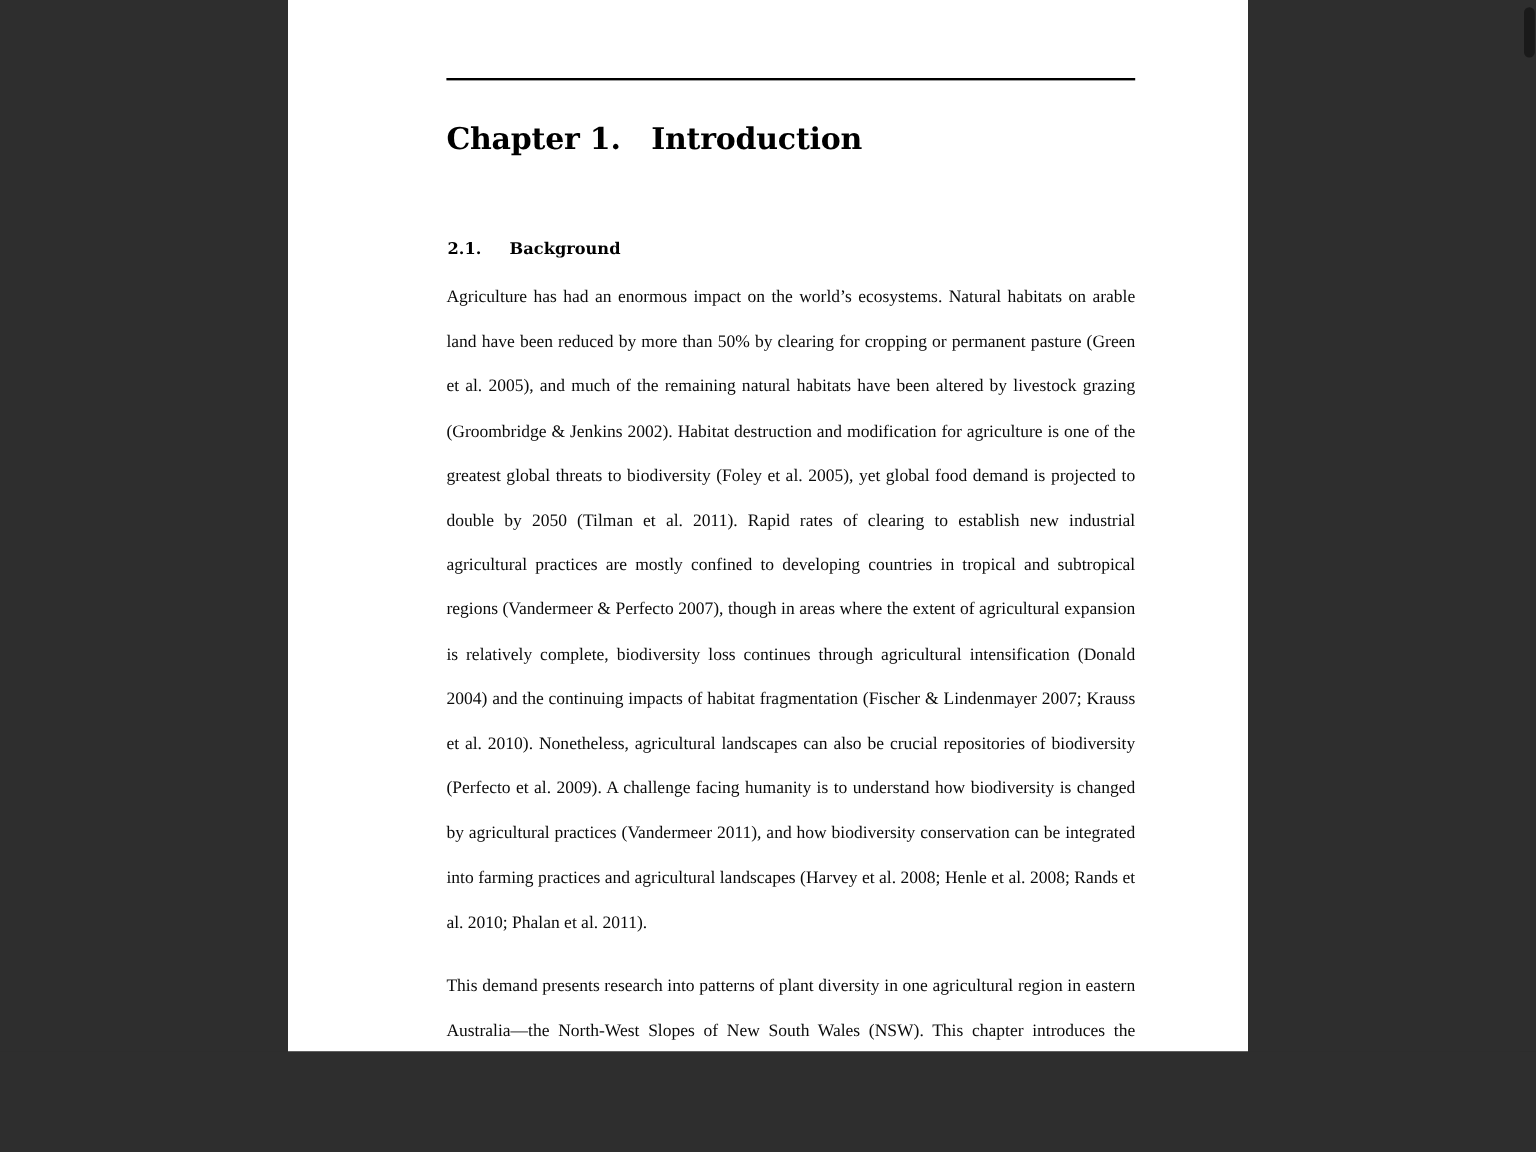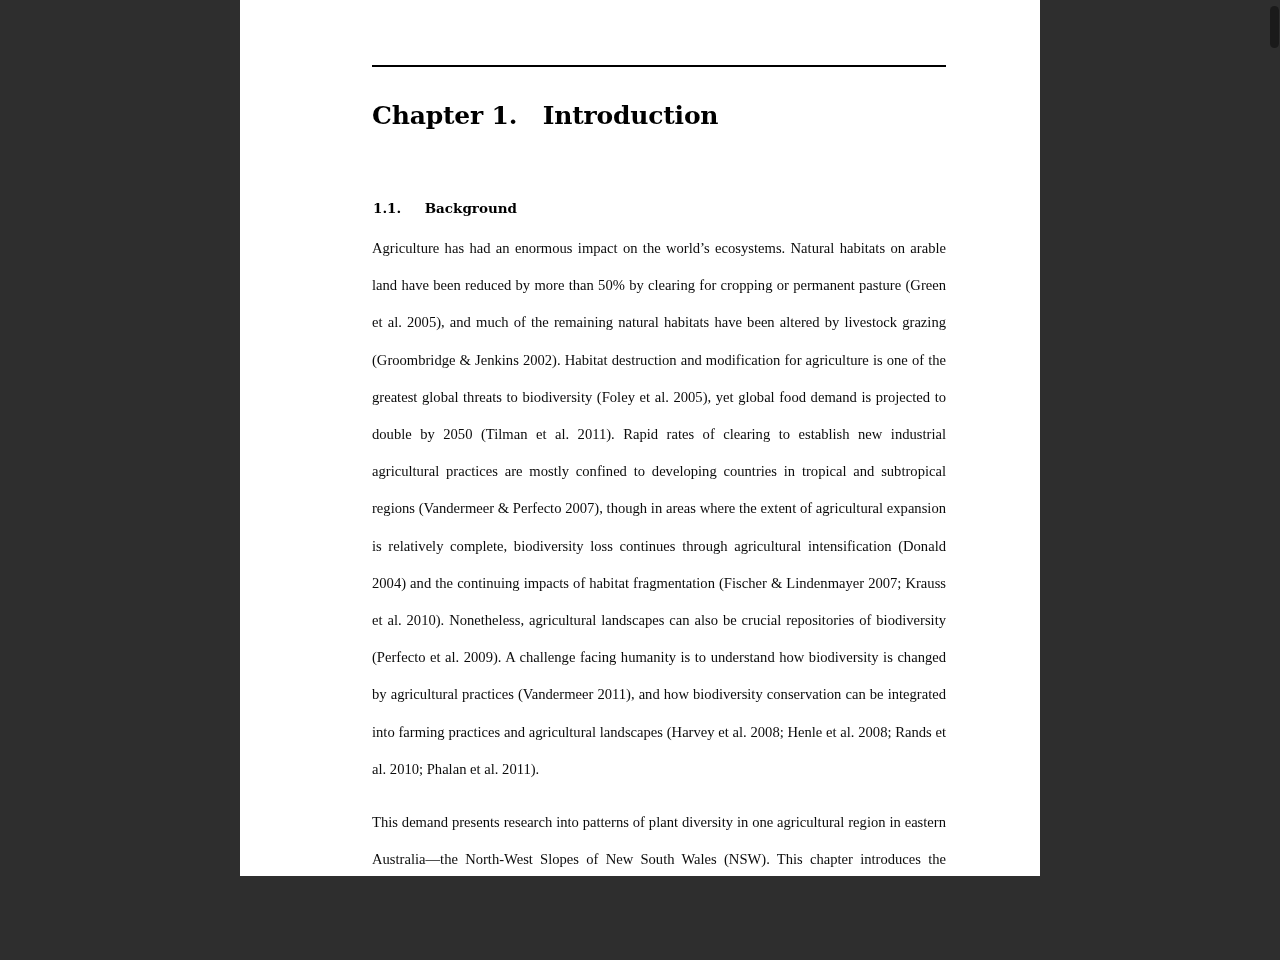--- a/index.html
+++ b/index.html
@@ -129,21 +129,21 @@
 
 <div id="viewer">
 
   <div id="page-sheet">
     <div id="page-content">
 
       <hr class="header-rule">
 
       <h1 class="chapter-title">Chapter 1.   Introduction</h1>
 
-      <h2 class="section-heading">1.1.     Background</h2>
+      <h2 class="section-heading">2.1.     Background</h2>
 
       <div id="body-text">
         <p class="body-paragraph">Agriculture has had an enormous impact on the world’s ecosystems. Natural habitats on arable land have been reduced by more than 50% by clearing for cropping or permanent pasture (Green et al. 2005), and much of the remaining natural habitats have been altered by livestock grazing (Groombridge &amp; Jenkins 2002). Habitat destruction and modification for agriculture is one of the greatest global threats to biodiversity (Foley et al. 2005), yet global food demand is projected to double by 2050 (Tilman et al. 2011). Rapid rates of clearing to establish new industrial agricultural practices are mostly confined to developing countries in tropical and subtropical regions (Vandermeer &amp; Perfecto 2007), though in areas where the extent of agricultural expansion is relatively complete, biodiversity loss continues through agricultural intensification (Donald 2004) and the continuing impacts of habitat fragmentation (Fischer &amp; Lindenmayer 2007; Krauss et al. 2010). Nonetheless, agricultural landscapes can also be crucial repositories of biodiversity (Perfecto et al. 2009). A challenge facing humanity is to understand how biodiversity is changed by agricultural practices (Vandermeer 2011), and how biodiversity conservation can be integrated into farming practices and agricultural landscapes (Harvey et al. 2008; Henle et al. 2008; Rands et al. 2010; Phalan et al. 2011).</p>
         <p class="body-paragraph">This demand presents research into patterns of plant diversity in one agricultural region in eastern Australia—the North-West Slopes of New South Wales (NSW). This chapter introduces the concepts of biodiversity and its conservation, reviews current ecological</p>
       </div>
 
     </div>
   </div>
 
   <div id="scrollbar-track">

